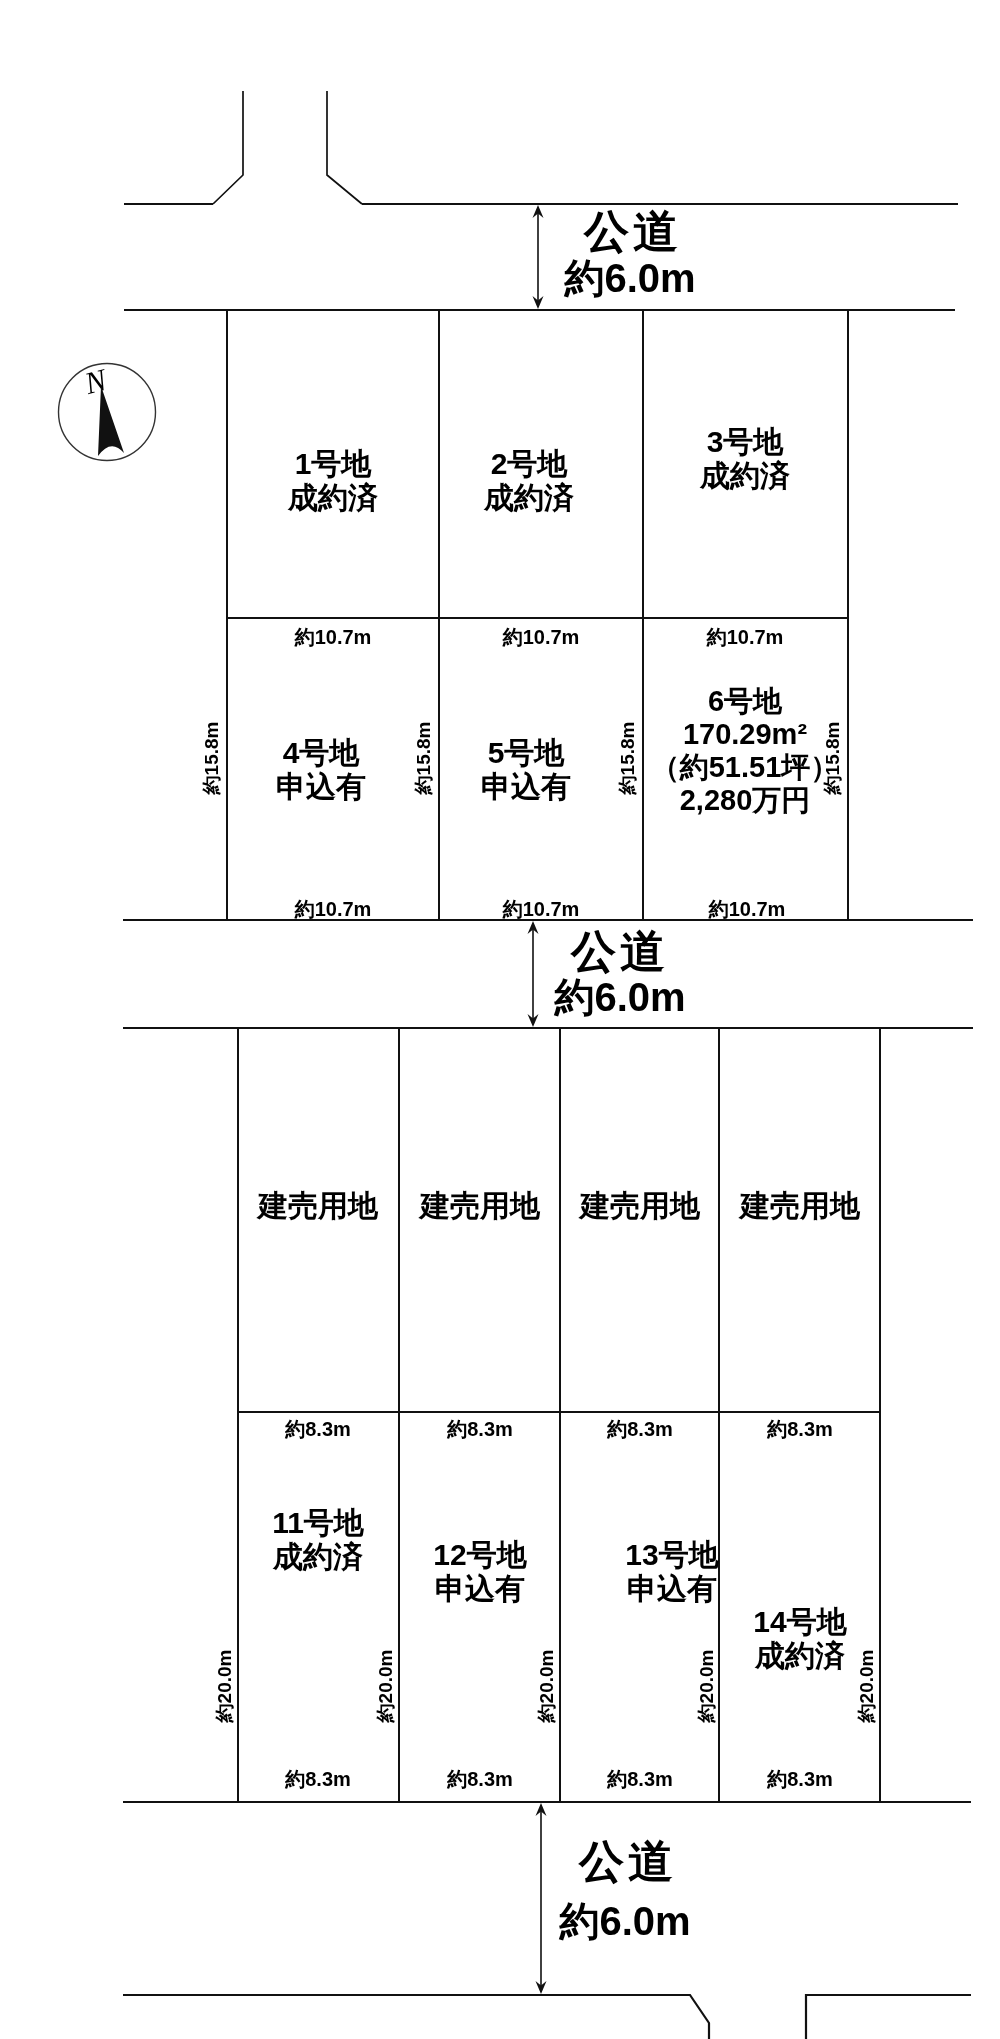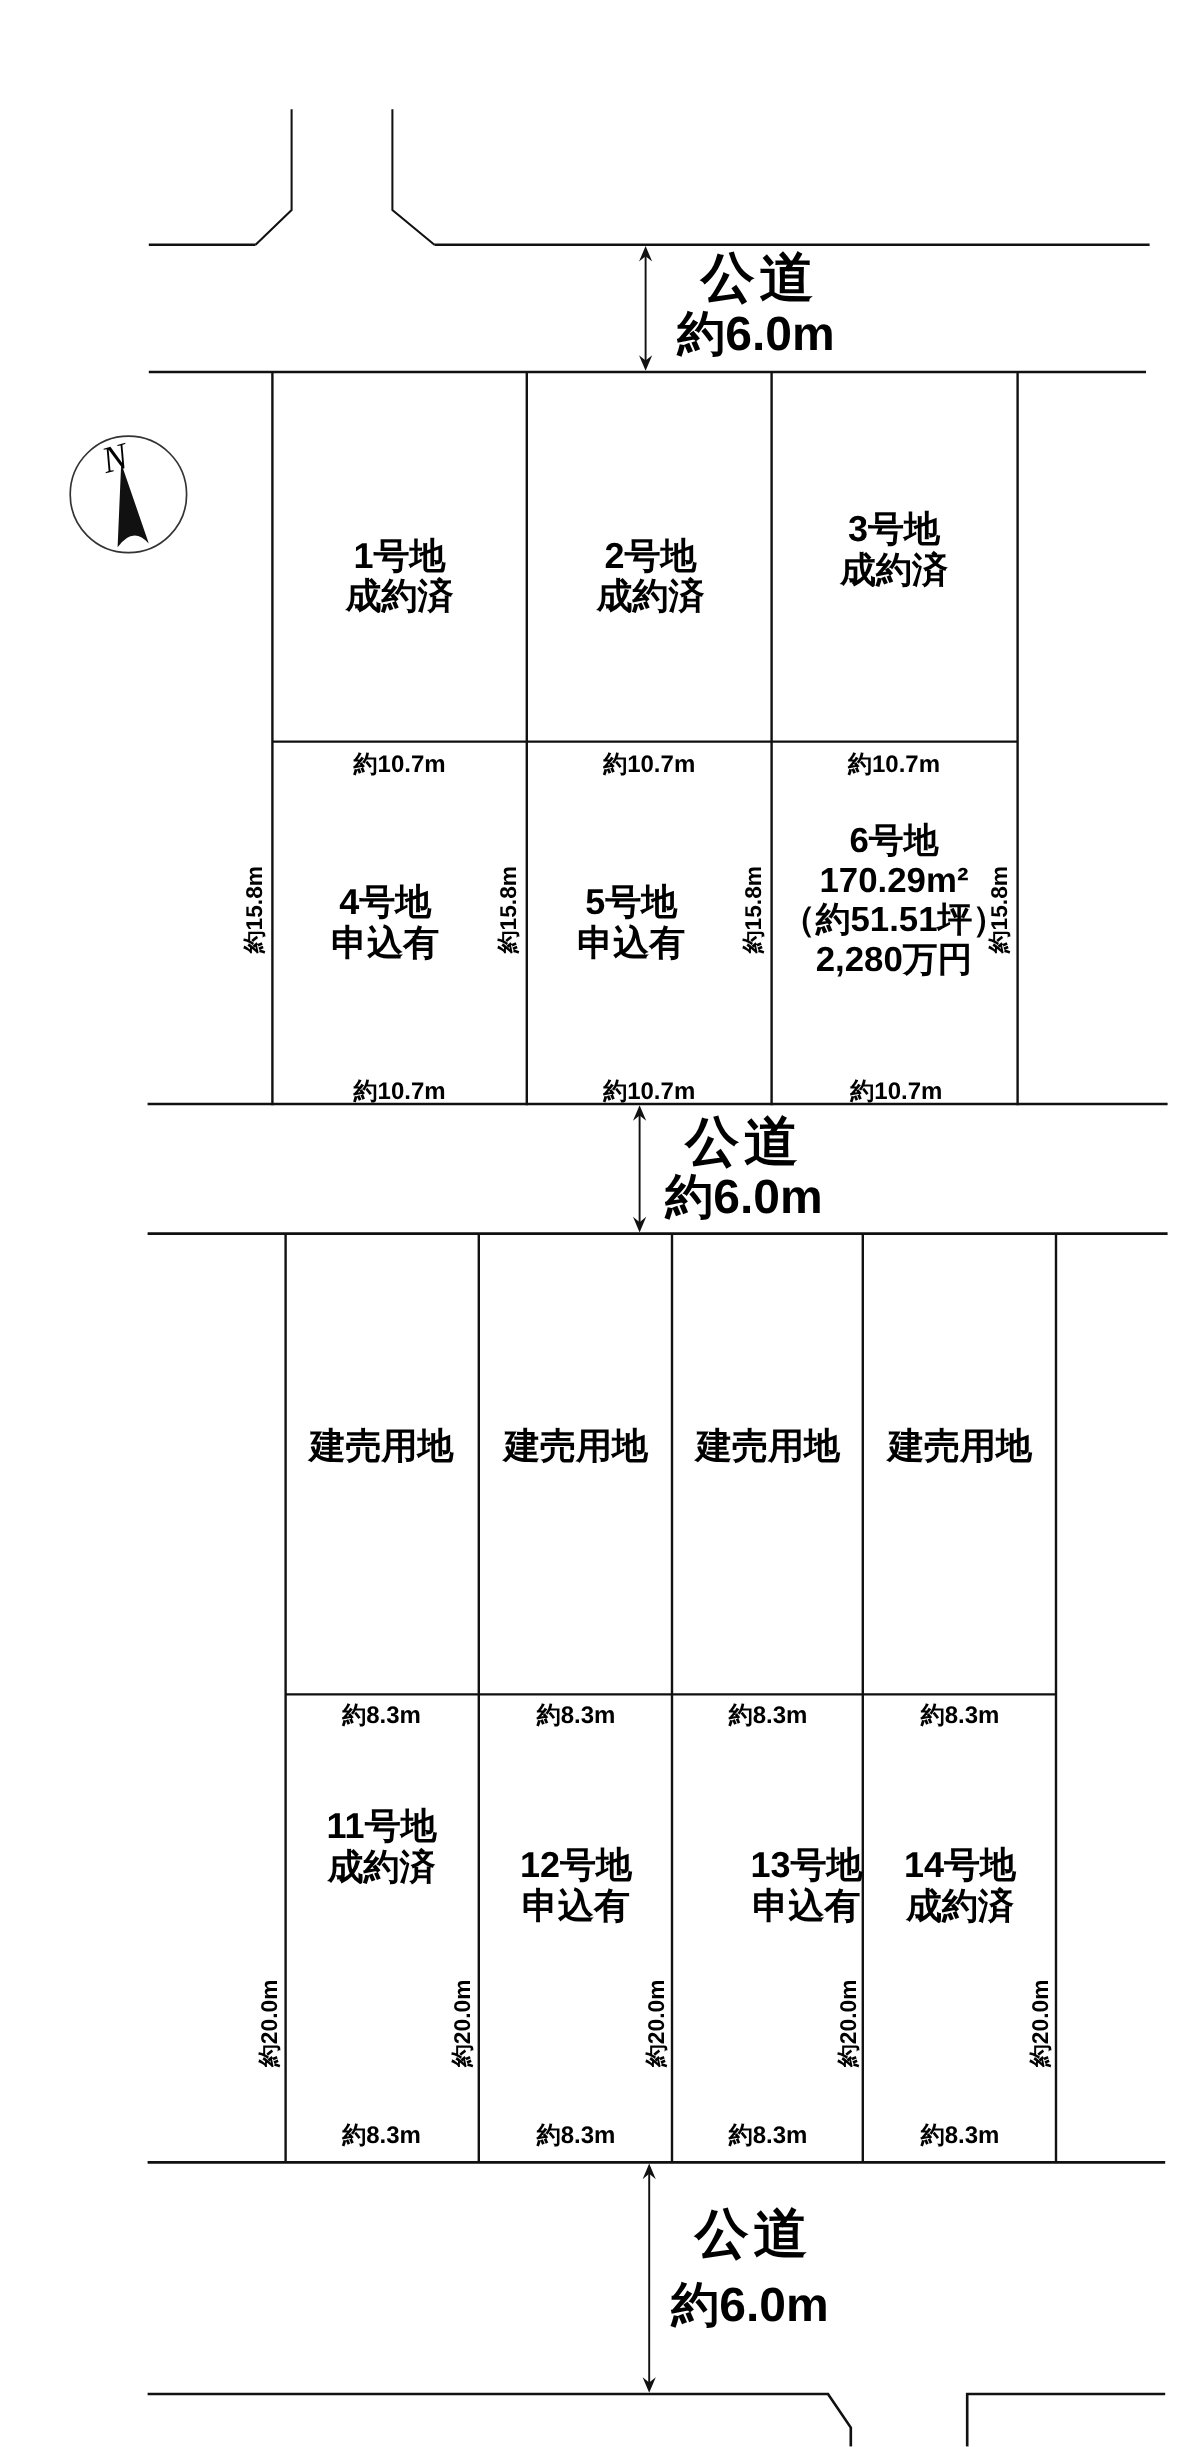--- a/index.html
+++ b/index.html
@@ -77,21 +77,21 @@
   <div class="t road-width" style="left:630px;top:278px">約6.0m</div>
   <div class="t road-name" style="left:620px;top:952px">公道</div>
   <div class="t road-width" style="left:620px;top:997px">約6.0m</div>
   <div class="t road-name" style="left:628px;top:1862px">公道</div>
   <div class="t road-width" style="left:625px;top:1921px">約6.0m</div>
 
   <div class="t plot" style="left:333px;top:481px">
     <div>1号地</div>
     <div>成約済</div>
   </div>
-  <div class="t plot" style="left:542px;top:481px">
+  <div class="t plot" style="left:529px;top:481px">
     <div>2号地</div>
     <div>成約済</div>
   </div>
   <div class="t plot" style="left:745px;top:459px">
     <div>3号地</div>
     <div>成約済</div>
   </div>
 
   <div class="t dim" style="left:333px;top:637px">約10.7m</div>
   <div class="t dim" style="left:541px;top:637px">約10.7m</div>
@@ -136,21 +136,21 @@
     <div>成約済</div>
   </div>
   <div class="t plot" style="left:480px;top:1572px">
     <div>12号地</div>
     <div>申込有</div>
   </div>
   <div class="t plot" style="left:672px;top:1572px">
     <div>13号地</div>
     <div>申込有</div>
   </div>
-  <div class="t plot" style="left:800px;top:1572px">
+  <div class="t plot" style="left:800px;top:1639px">
     <div>14号地</div>
     <div>成約済</div>
   </div>
 
   <div class="t vdim" style="left:225px;top:1686px">約20.0m</div>
   <div class="t vdim" style="left:386px;top:1686px">約20.0m</div>
   <div class="t vdim" style="left:547px;top:1686px">約20.0m</div>
   <div class="t vdim" style="left:707px;top:1686px">約20.0m</div>
   <div class="t vdim" style="left:867px;top:1686px">約20.0m</div>
 

